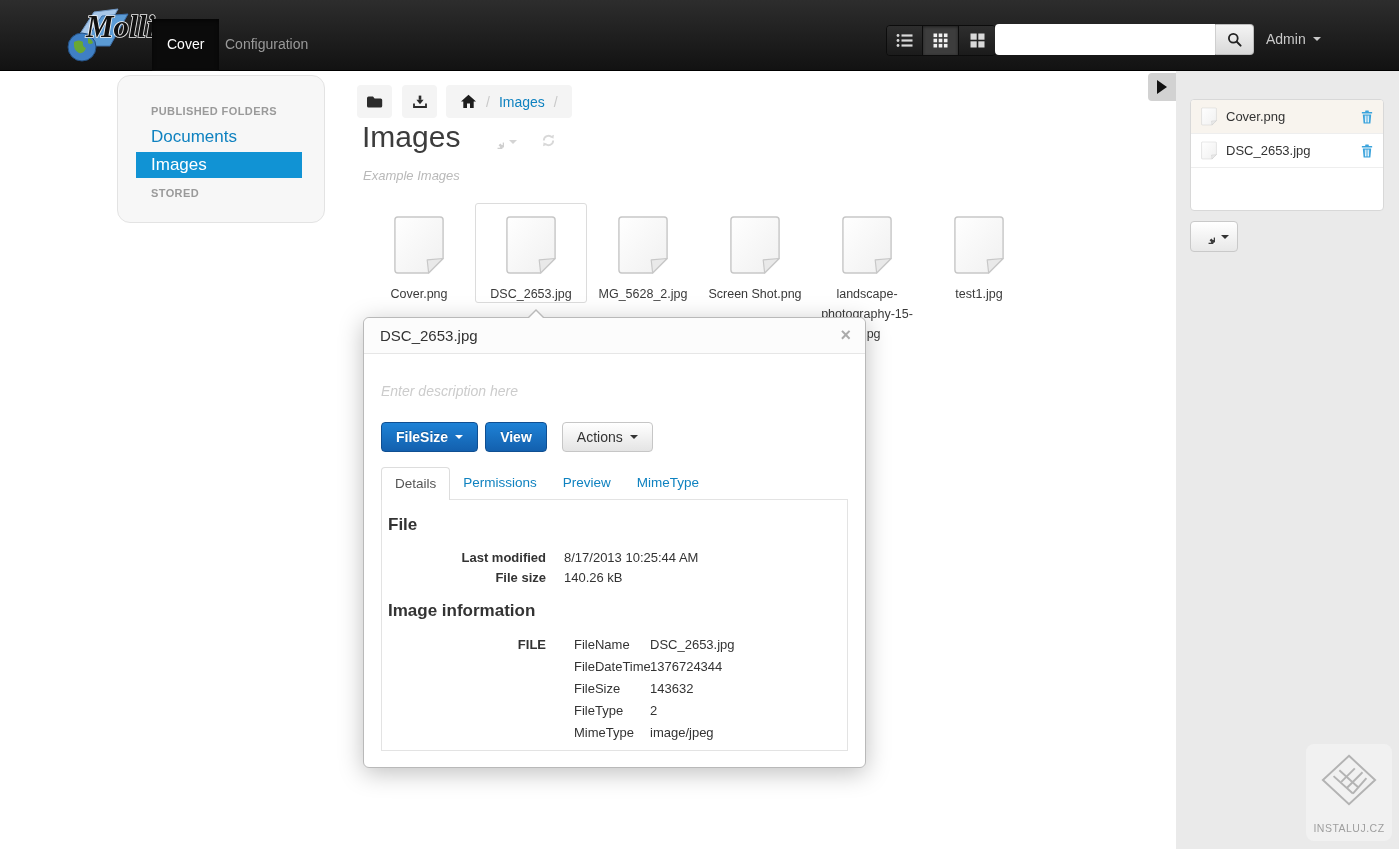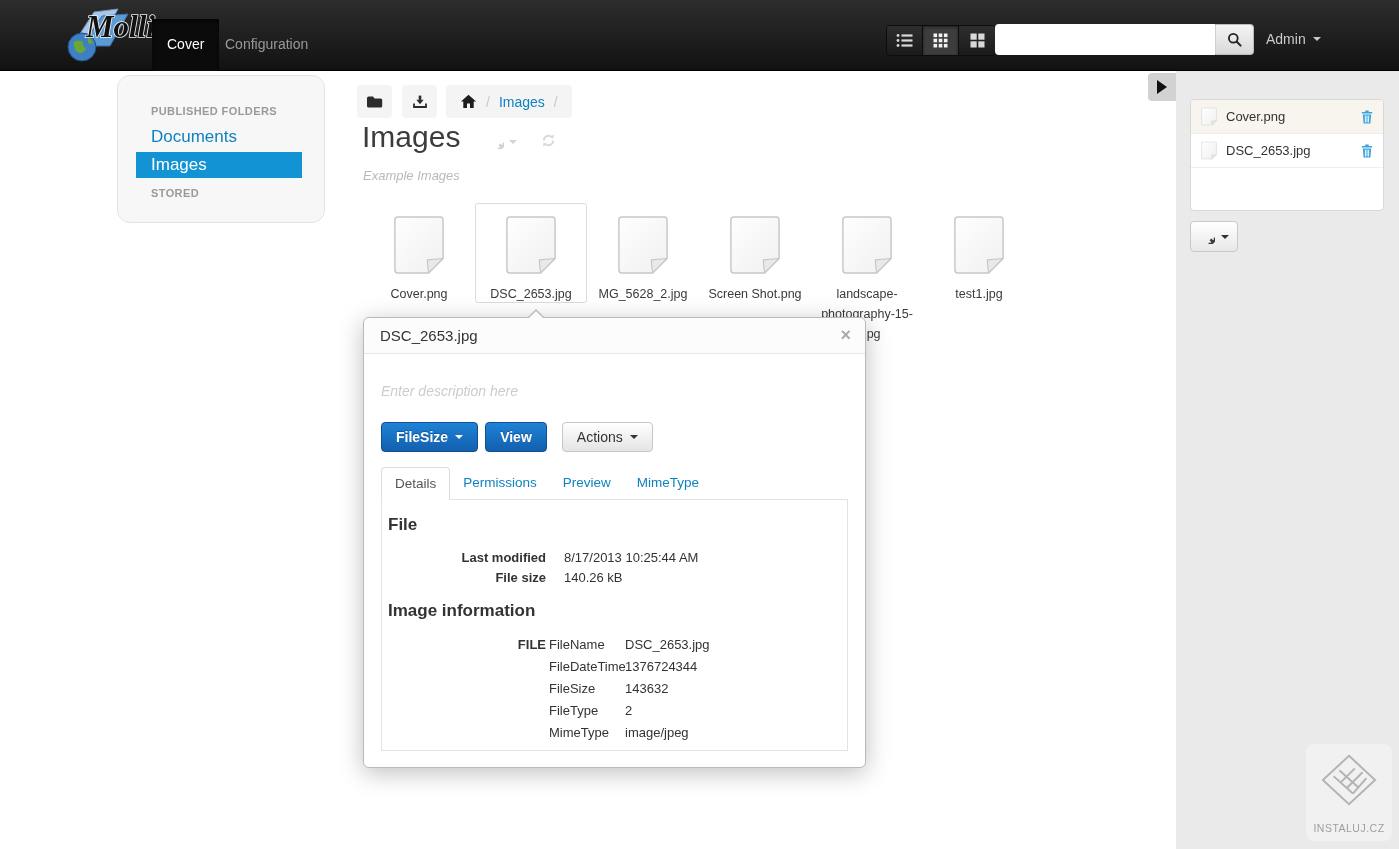--- a/index.html
+++ b/index.html
@@ -90,21 +90,21 @@
   .tab.active { background:#fff; border:1px solid #ddd; border-bottom:none; border-radius:4px 4px 0 0; color:#555; }
   .tab-content { margin-top:-1px; border:1px solid #e3e3e3; height:252px; padding:2px 12px 0 6px; background:#fff; }
 
   .sec-heading { font-size:17px; font-weight:bold; color:#333; margin-top:13px; }
   .kv-rows { margin-top:13px; }
   .kv-row { display:flex; line-height:20px; font-size:13px; color:#333; }
   .kv-label { width:158px; text-align:right; font-weight:bold; }
   .kv-value { margin-left:18px; }
   .exif-wrap { display:flex; margin-top:13px; font-size:13px; color:#333; }
   .exif-group { width:158px; text-align:right; font-weight:bold; line-height:22px; }
-  .exif-table { margin-left:3px; }
+  .exif-table { margin-left:28px; }
   .exif-row { display:flex; line-height:22px; }
   .exif-key { width:76px; }
 
   
   #right-panel { position:absolute; left:1176px; top:71px; width:223px; height:778px; background:#eaeaea; }
   .panel-handle { position:absolute; left:-28px; top:2px; width:28px; height:28px; background:#d2d2d2;
     border-radius:4px 0 0 4px; display:flex; align-items:center; justify-content:center; cursor:pointer; }
   .handle-tri { width:0; height:0; border-top:7px solid transparent; border-bottom:7px solid transparent; border-left:10px solid #111; }
   .sel-list { position:absolute; left:14px; top:28px; width:194px; height:112px; background:#fff;
     border:1px solid #d8d8d8; border-radius:4px; overflow:hidden; }

